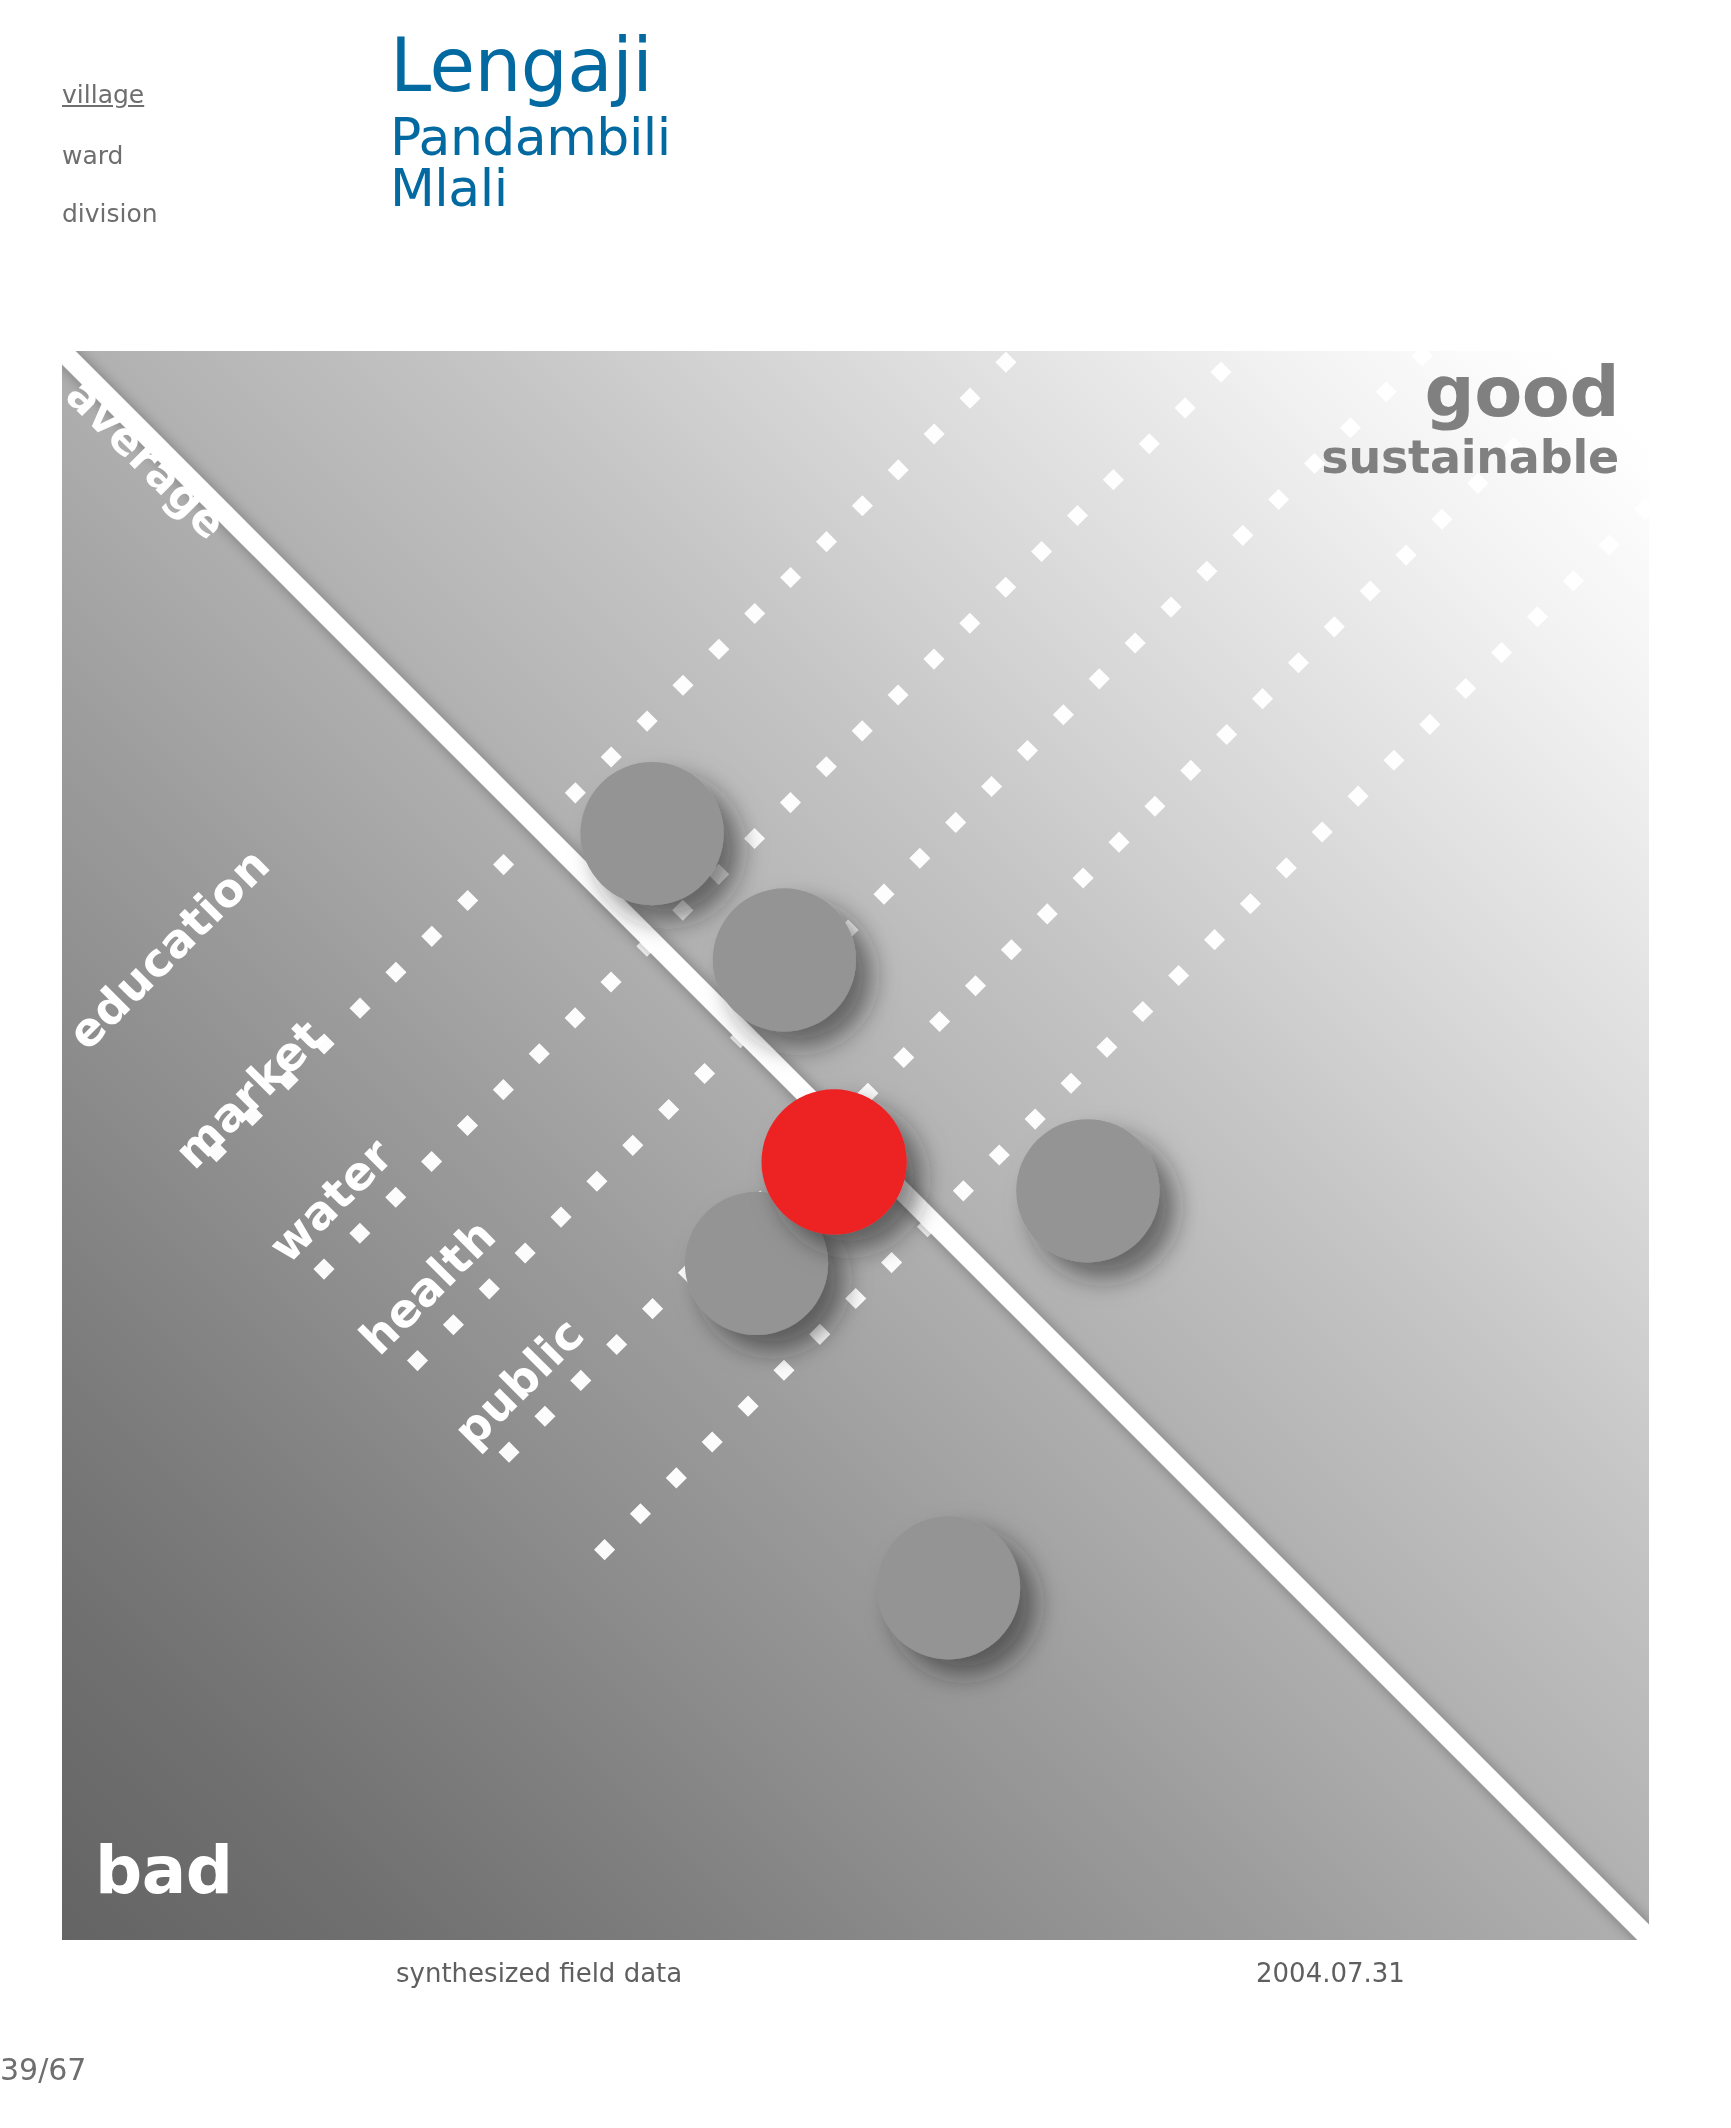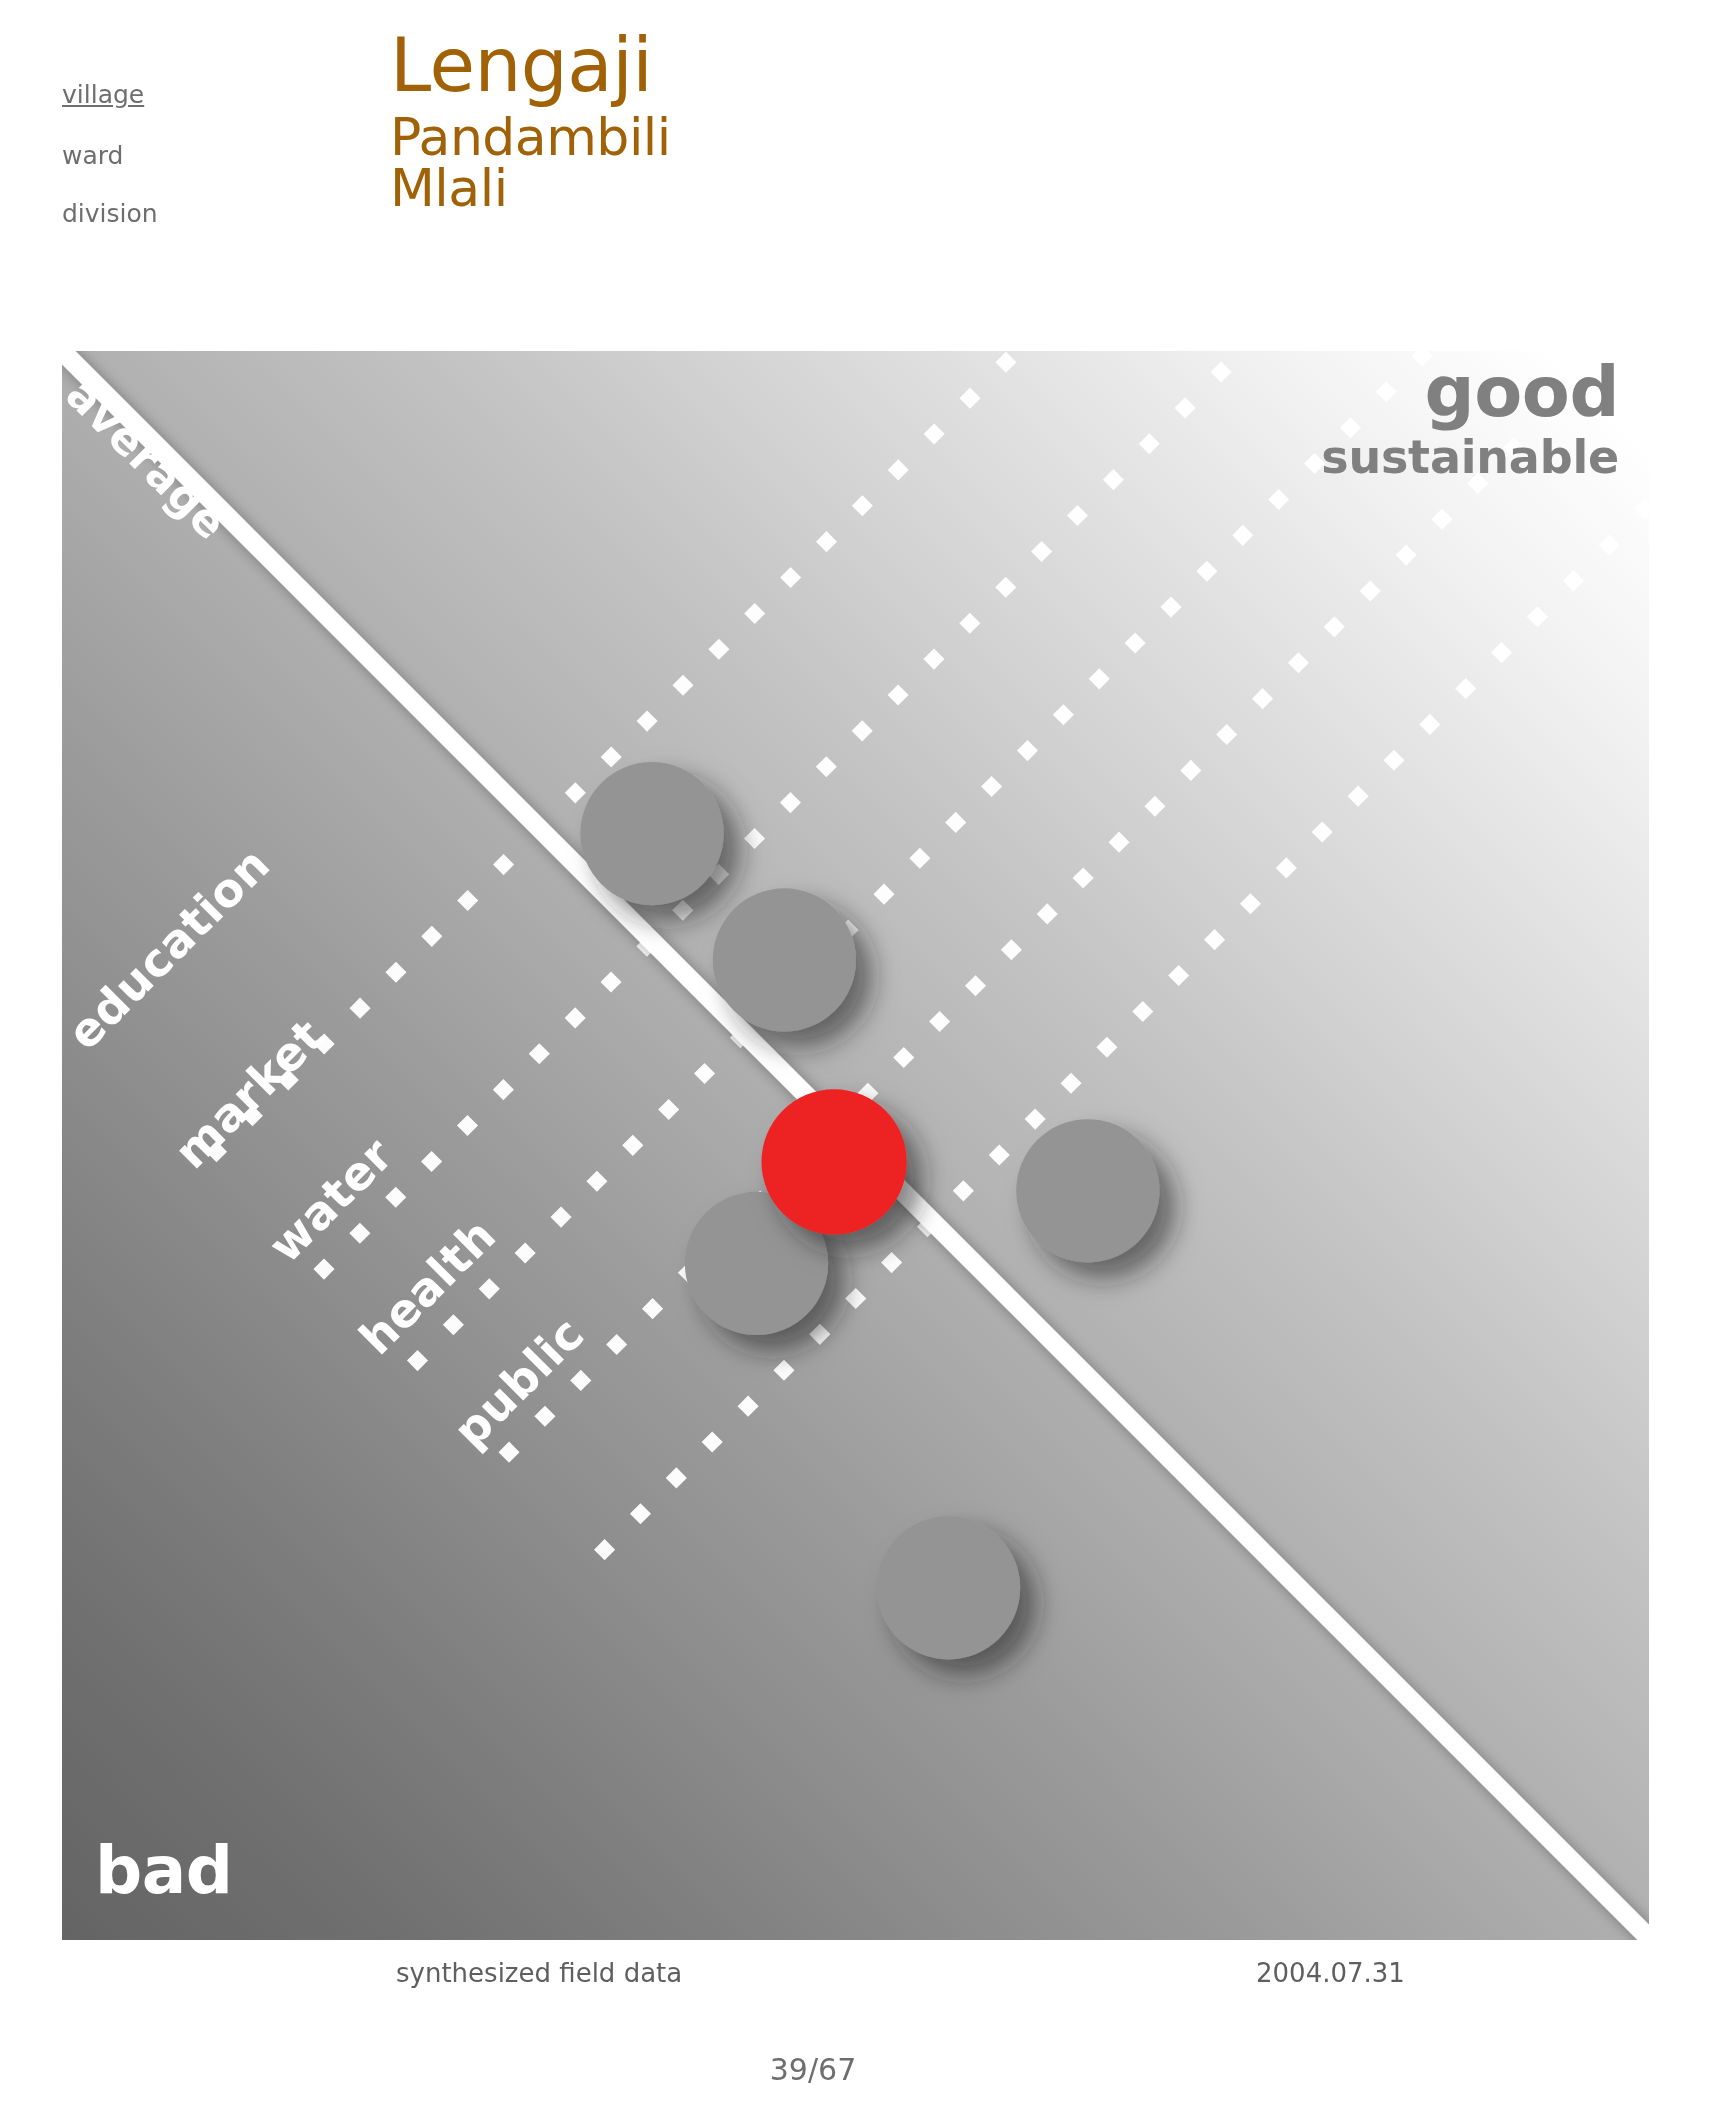--- a/index.html
+++ b/index.html
@@ -19,21 +19,21 @@
     font-size:25px;color:#6e6e6e;font-weight:400;
     white-space:nowrap;
   }
   .hdr-key.k0{top:80px;text-decoration:underline;}
   .hdr-key.k1{top:141px;}
   .hdr-key.k2{top:199px;}
 
   .hdr-val{
     position:absolute;left:390px;
     font-family:"DejaVu Sans", sans-serif;
-    color:#a16207;font-weight:400;white-space:nowrap;
+    color:#0369a1;font-weight:400;white-space:nowrap;
     letter-spacing:-0.5px;
   }
   .hdr-val.v0{top:28px;font-size:74px;line-height:74px;}
   .hdr-val.v1{top:111px;font-size:52px;line-height:52px;}
   .hdr-val.v2{top:162px;font-size:52px;line-height:52px;}
 
   
   #panel{
     position:absolute;
     left:62px;top:351px;
@@ -110,21 +110,21 @@
   #footer{position:absolute;left:0;top:1948px;width:1595px;height:70px;}
   .foot-txt{
     position:absolute;
     font-family:"DejaVu Sans", sans-serif;
     font-size:26px;color:#5f5f5f;font-weight:400;white-space:nowrap;
   }
   #foot-source{left:396px;top:10px;}
   #foot-date{left:1256px;top:10px;}
   #pagenum{
     position:absolute;left:0;top:2052px;width:1626px;
-    text-align:center;
+    text-align:left;
     font-family:"DejaVu Sans", sans-serif;
     font-size:30px;color:#6e6e6e;font-weight:400;
   }
 </style>
 </head>
 <body>
 
 <div id="header">
   <div class="hdr-key k0">village</div>
   <div class="hdr-key k1">ward</div>

